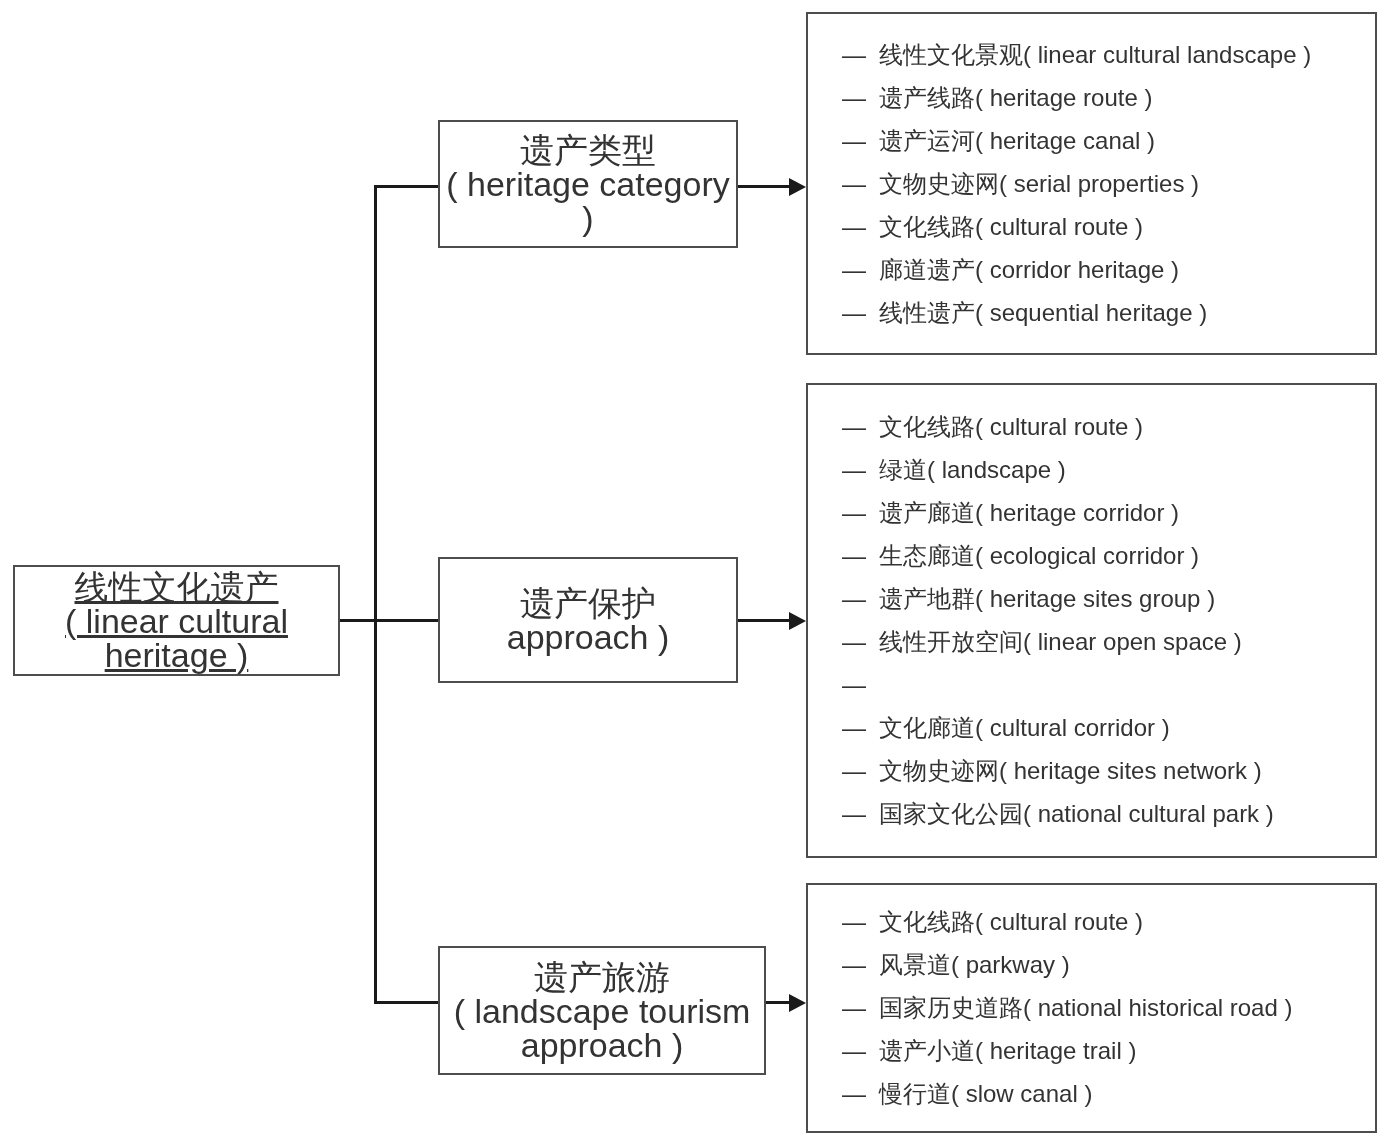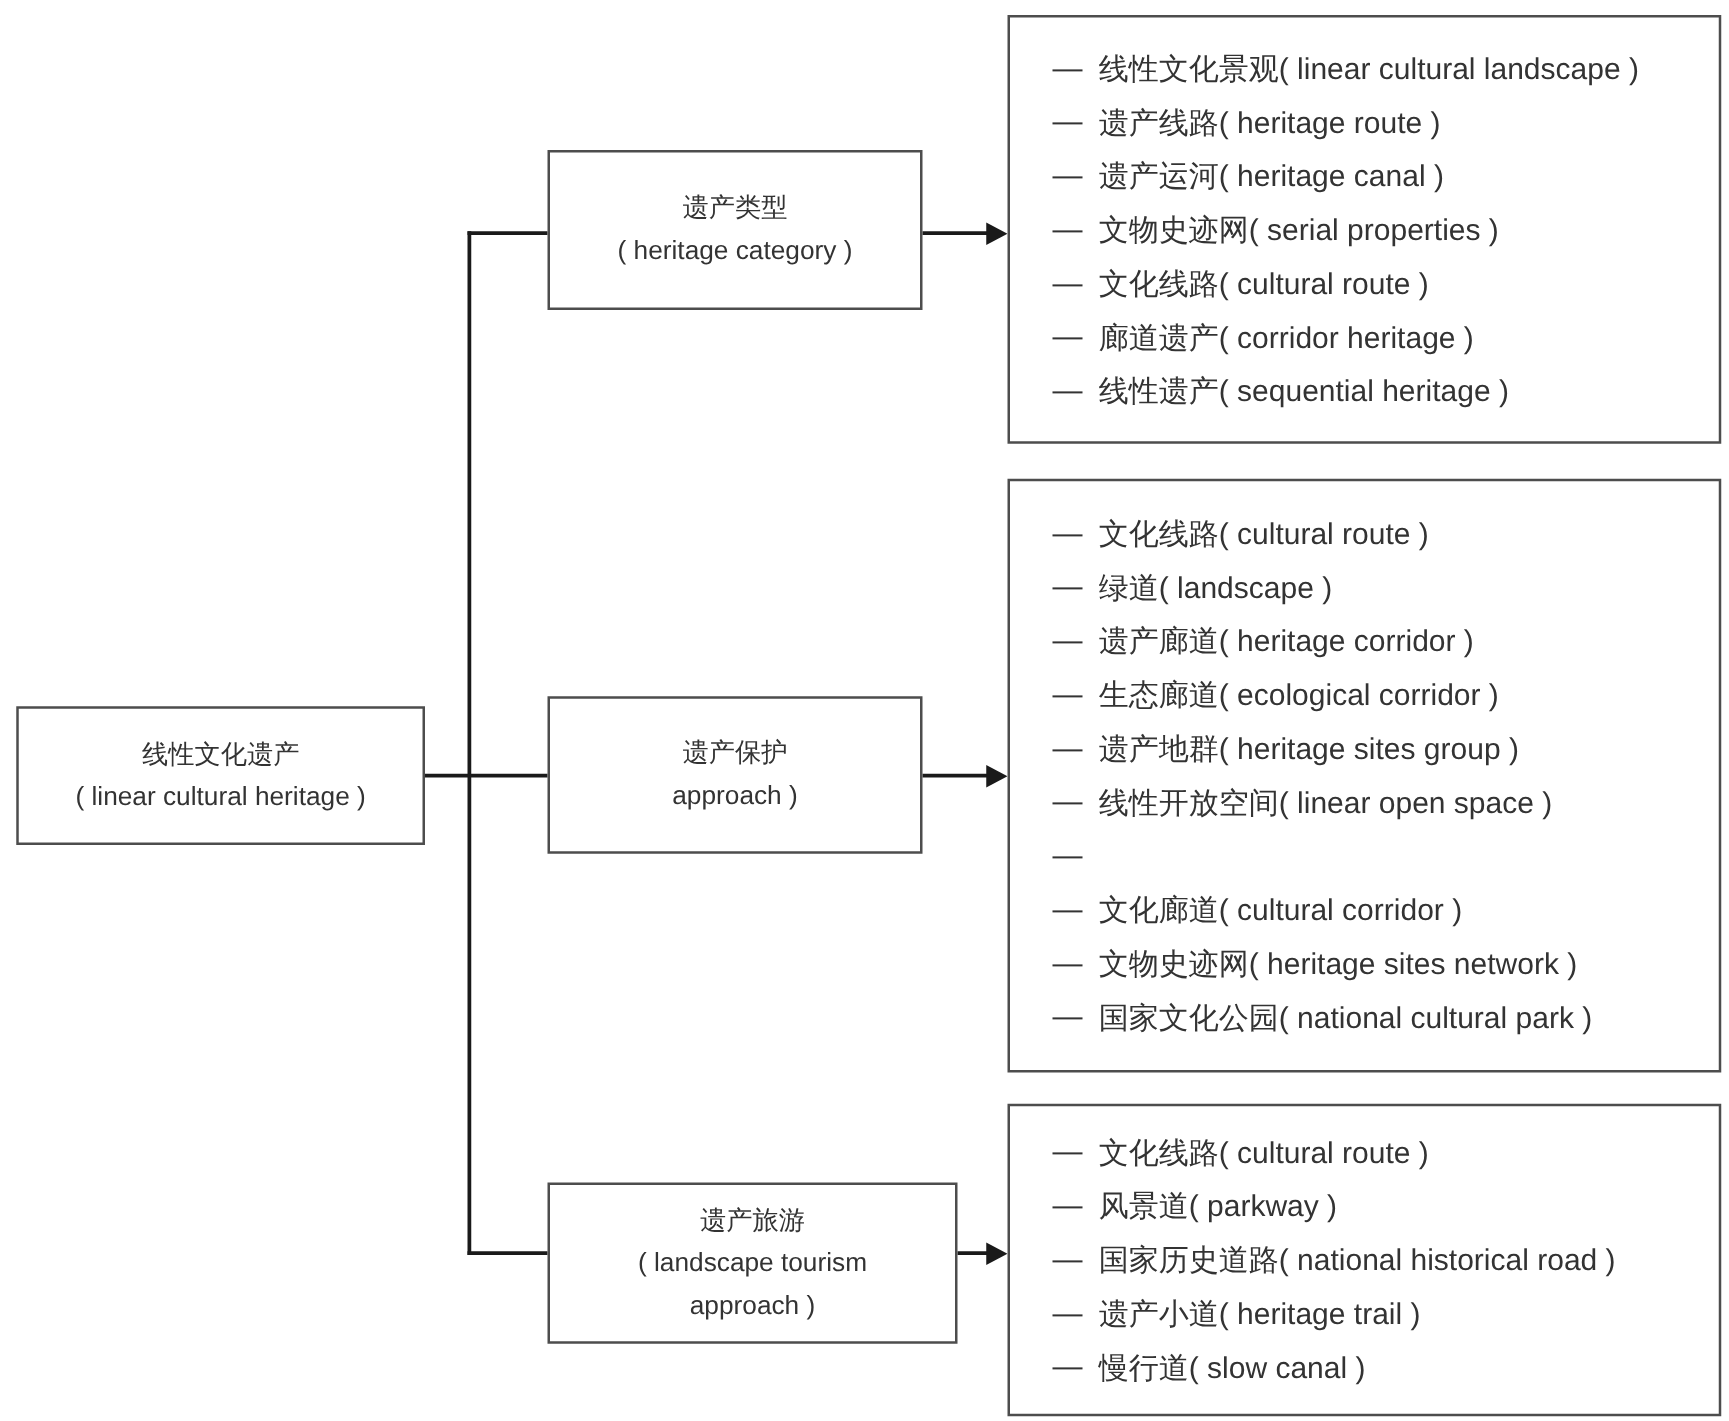--- a/index.html
+++ b/index.html
@@ -8,21 +8,21 @@
     --text:#333333;
     --bg:#ffffff;
   }
   *{box-sizing:border-box;margin:0;padding:0;}
   body{background:var(--bg);font-family:"Liberation Sans","DejaVu Sans",sans-serif;color:var(--text);}
   .canvas{position:relative;width:1383px;height:1137px;background:var(--bg);overflow:hidden;}
 
   .box{position:absolute;border:2px solid var(--border);background:var(--bg);}
 
   .center-box{display:flex;flex-direction:column;align-items:center;justify-content:center;
-              text-align:center;font-size:21px;line-height:34px;}
+              text-align:center;font-size:34px;line-height:34px;}
 
   .list-box{display:flex;flex-direction:column;justify-content:center;padding-left:34px;}
   .list-item{height:43px;display:flex;align-items:center;font-size:24px;white-space:nowrap;}
   .list-item .dash{margin-right:13px;}
 
   .hline{position:absolute;height:3px;background:var(--connector);}
   .vline{position:absolute;width:3px;background:var(--connector);}
   .arrowhead{position:absolute;width:0;height:0;
              border-top:9px solid transparent;border-bottom:9px solid transparent;
              border-left:17px solid var(--connector);}
@@ -39,21 +39,21 @@
 
   <div class="hline" style="left:737px;top:185px;width:54px;"></div>
   <div class="arrowhead" style="left:789px;top:177.5px;"></div>
 
   <div class="hline" style="left:737px;top:619px;width:54px;"></div>
   <div class="arrowhead" style="left:789px;top:611.5px;"></div>
 
   <div class="hline" style="left:737px;top:1001px;width:54px;"></div>
   <div class="arrowhead" style="left:789px;top:993.5px;"></div>
 
-  <div class="box center-box" style="left:13px;top:565px;width:327px;height:111px;">
+  <div class="box center-box" style="left:13px;top:565px;width:327px;height:111px;text-decoration:underline;">
     <div>线性文化遗产</div>
     <div>( linear cultural heritage )</div>
   </div>
 
   <div class="box center-box" style="left:438px;top:120px;width:300px;height:128px;">
     <div>遗产类型</div>
     <div>( heritage category )</div>
     <div></div>
   </div>
 

